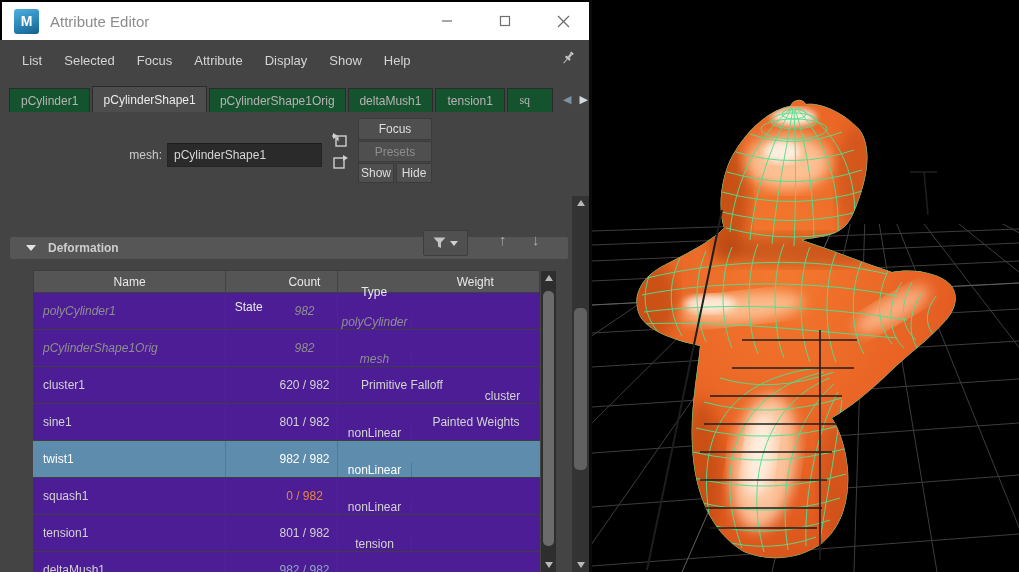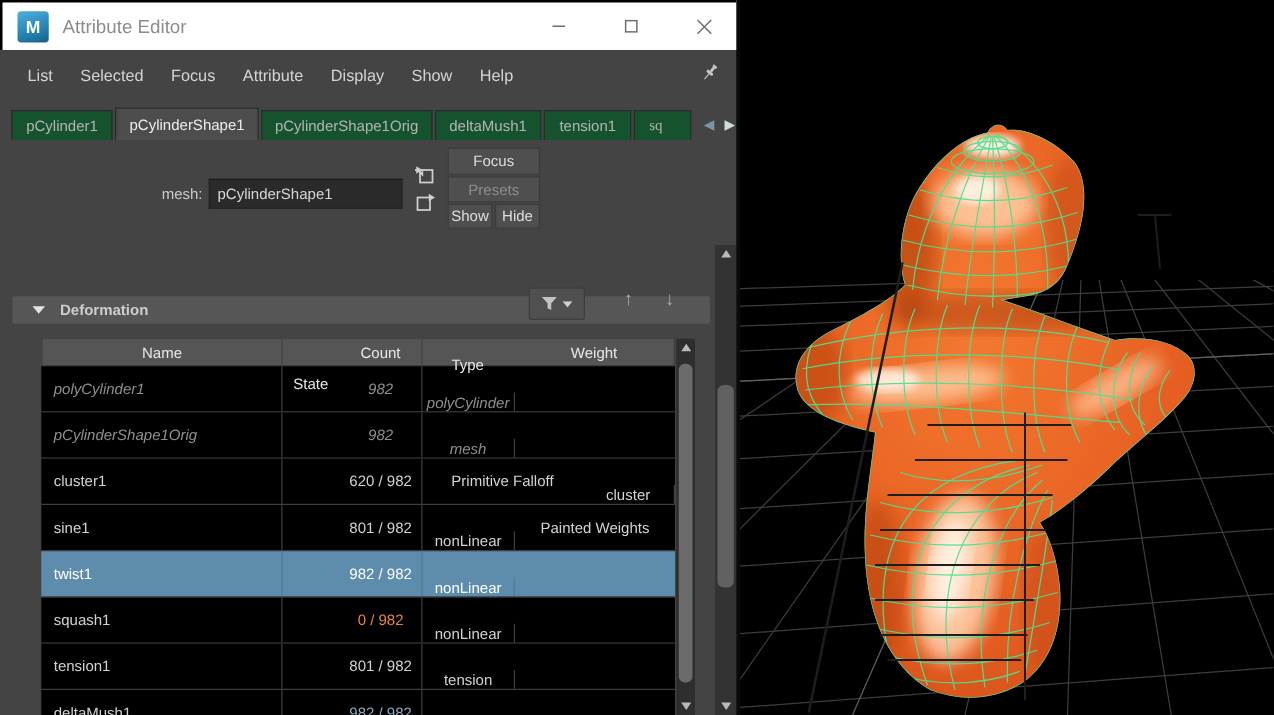--- a/index.html
+++ b/index.html
@@ -55,21 +55,21 @@
 
   .filter-btn { position:absolute; left:423px; top:230px; width:45px; height:26px; background:#505050;
                 border:1px solid #3d3d3d; border-radius:2px; display:flex; align-items:center; justify-content:center; gap:4px; }
   .sort-arrow { position:absolute; top:231px; color:#aaaaaa; font-size:15px; }
   #arrow-up { left:499px; } #arrow-dn { left:532px; }
 
   
   .tbl { position:absolute; left:33px; top:270px; width:507px; height:302px; font-size:12px; }
   .tbl-head { display:flex; height:23px; background:#555555; border:1px solid #3e3e3e; }
   .th { color:#e8e8e8; font-weight:normal; display:flex; align-items:center; justify-content:center; border-right:1px solid #444; }
-  .tbl-body .tr { display:flex; height:37px; background:#000000; border-bottom:1px solid #3e3e3e; }
+  .tbl-body .tr { display:flex; height:37px; background:#4c1d95; border-bottom:1px solid #3e3e3e; }
   .tr.selected { background:#5d8cad; }
   .td { display:flex; align-items:center; justify-content:center; border-right:1px solid #3e3e3e; color:#d3d3d3; overflow:hidden; }
   .tr.selected .td { border-right-color:#4d7b9b; color:#ffffff; }
   .td.name { justify-content:flex-start; padding-left:10px; }
   .tr.muted .td { color:#8f8f8f; font-style:italic; }
   .c-name{width:193px;} .c-state{width:46px;margin-top:36px;} .c-count{width:66px;} .c-type{width:74px;margin-top:21px;} .c-weight{width:128px; border-right:none;}
   .count-orange { color:#e8873c !important; }
   .count-blue   { color:#8ea9c2 !important; }
   .toggle { width:24px; height:13px; border-radius:7px; background:#44637a; position:relative; }
   .toggle::after { content:""; position:absolute; right:1px; top:1px; width:11px; height:11px; border-radius:50%; background:#f2f2f2; }

